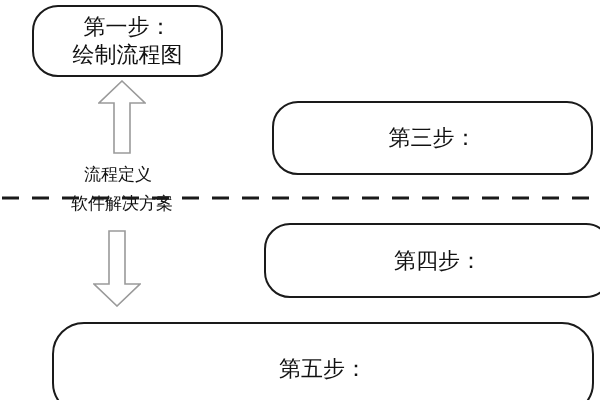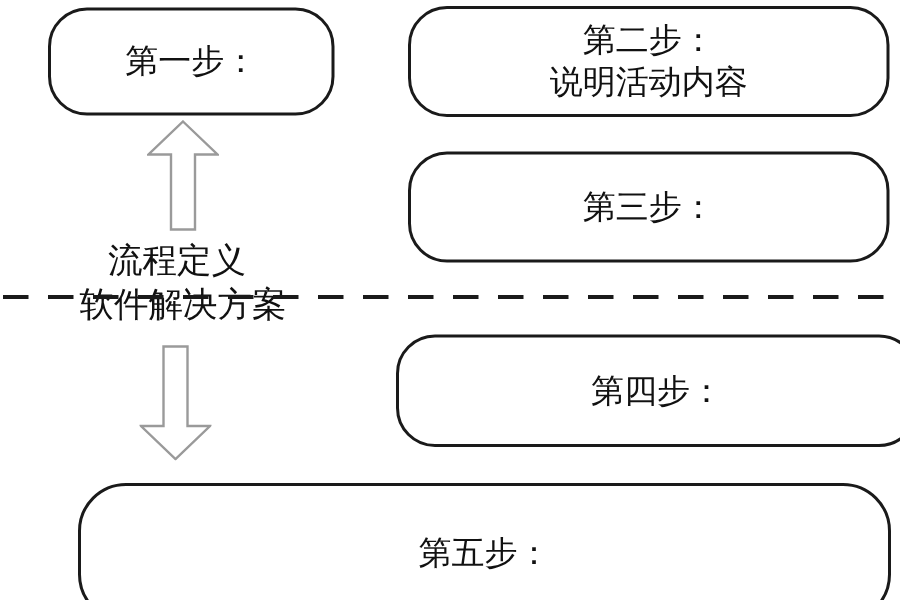--- a/index.html
+++ b/index.html
@@ -30,44 +30,41 @@
     font-size: 22px;
     line-height: 28px;
   }
   #box-step1 { left: 32px;  top: 5px;   width: 191px; height: 72px; }
   #box-step2 { left: 272px; top: 4px;   width: 321px; height: 74px; }
   #box-step3 { left: 272px; top: 101px; width: 321px; height: 74px; gap: 37px; }
   #box-step4 { left: 264px; top: 223px; width: 348px; height: 75px; gap: 15px; }
   #box-step5 { left: 52px;  top: 322px; width: 542px; height: 93px; border-radius: 32px; }
   .zone-label {
     position: absolute;
-    font-size: 23px;
+    font-size: 17px;
     white-space: nowrap;
     transform: translate(-50%, -50%);
   }
   #label-upper { left: 118px; top: 174px; }
   #label-lower { left: 122px; top: 203px; }
   .arrow-svg { position: absolute; }
   #arrow-up   { left: 98px; top: 80px;  }
   #arrow-down { left: 93px; top: 230px; }
   #divider-svg { position: absolute; left: 0; top: 194px; }
 </style>
 </head>
 <body>
 
 <div id="canvas">
 
   <div class="step-box" id="box-step1">
     <div>第一步：</div>
+    <div>绘制流程图</div>
   </div>
 
-  <div class="step-box" id="box-step2">
-    <div>第二步：</div>
-    <div>说明活动内容</div>
-  </div>
 
   <div class="step-box" id="box-step3">
     <div>第三步：</div>
   </div>
 
   <div class="step-box" id="box-step4">
     <div>第四步：</div>
   </div>
 
   <div class="step-box" id="box-step5">

